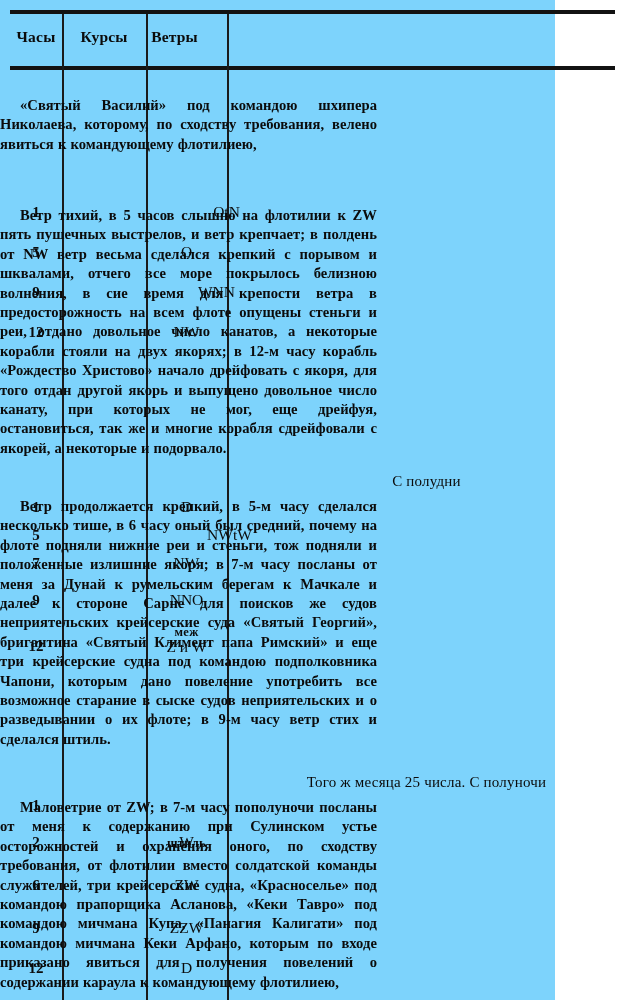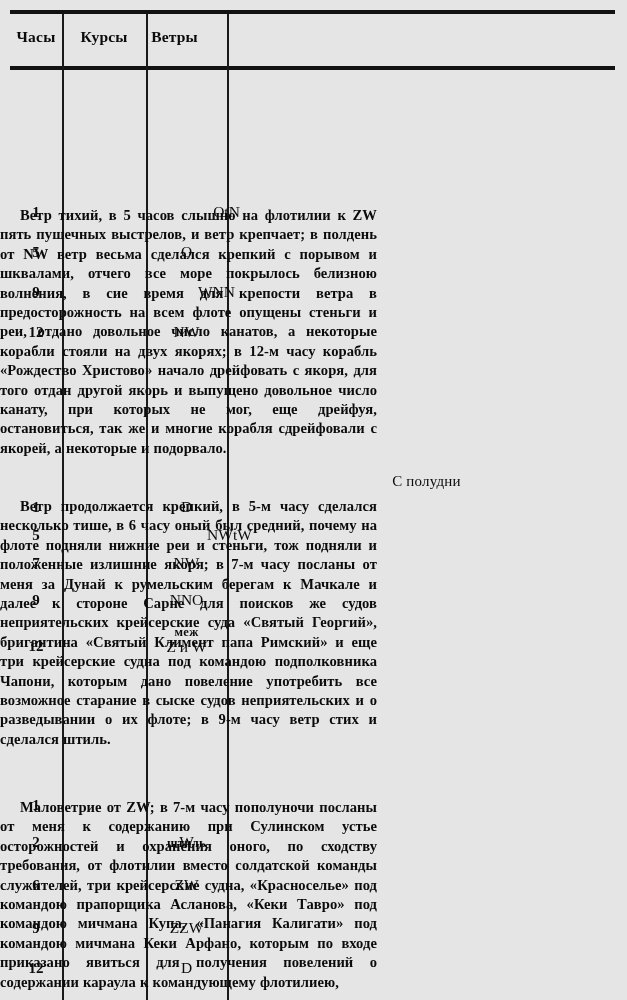--- a/index.html
+++ b/index.html
@@ -11,23 +11,23 @@
     width: 627px;
     height: 1000px;
     overflow: hidden;
     font-family: "Liberation Serif", "DejaVu Serif", serif;
     color: #0b0b0b;
     position: relative;
   }
 
   .page {
     position: relative;
-    width: 627px;
+    width: 555px;
     height: 1000px;
-    background: #e5e5e5;
+    background: #7dd3fc;
   }
 
   
   .rule {
     position: absolute;
     left: 10px;
     width: 605px;
     background: #121212;
   }
   .rule-top    { top: 10px;  height: 4px; }
@@ -120,20 +120,21 @@
   <div class="rule rule-header"></div>
 
   <div class="vline vline-1"></div>
   <div class="vline vline-2"></div>
   <div class="vline vline-3"></div>
 
   <div class="col-head hours">Часы</div>
   <div class="col-head courses">Курсы</div>
   <div class="col-head winds">Ветры</div>
 
+  <div class="para indent" style="top:96px;">«Святый Василий» под командою шхипера Николаева, которому, по сходству требования, велено явиться к командующему флотилиею,</div>
 
   <div class="para indent" style="top:206px;">Ветр тихий, в 5 часов слышно на флотилии к ZW пять пушечных выстрелов, и ветр крепчает; в полдень от NW ветр весьма сделался крепкий с порывом и шквалами, отчего все море покрылось белизною волнения, в сие время для крепости ветра в предосторожность на всем флоте опущены стеньги и реи, отдано довольное число канатов, а некоторые корабли стояли на двух якорях; в 12-м часу корабль «Рождество Христово» начало дрейфовать с якоря, для того отдан другой якорь и выпущено довольное число канату, при которых не мог, еще дрейфуя, остановиться, так же и многие корабля сдрейфовали с якорей, а некоторые и подорвало.</div>
 
   <div class="hour-cell" style="top:205px;">1</div>
   <div class="hour-cell" style="top:245px;">5</div>
   <div class="hour-cell" style="top:285px;">9</div>
   <div class="hour-cell" style="top:325px;">12</div>
 
   <div class="wind-cell" style="top:204px;margin-left:40px;">OtN</div>
   <div class="wind-cell" style="top:244px;">O</div>
@@ -151,20 +152,21 @@
 
   <div class="wind-cell" style="top:499px;">D</div>
   <div class="wind-cell" style="top:527px;margin-left:43px;">NWtW</div>
   <div class="wind-cell" style="top:555px;">NW</div>
   <div class="wind-cell" style="top:592px;">NNO</div>
   <div class="wind-cell" style="top:626px;">
     <span class="small-top">меж</span>
     <span>Z и W</span>
   </div>
 
+  <div class="section-title" style="top:774px; left:238px;">Того ж месяца 25 числа. С полуночи</div>
   <div class="para indent" style="top:798px;">Маловетрие от ZW; в 7-м часу пополуночи посланы от меня к содержанию при Сулинском устье осторожностей и охранения оного, по сходству требования, от флотилии вместо солдатской команды служителей, три крейсерские судна, «Красноселье» под командою прапорщика Асланова, «Кеки Тавро» под командою мичмана Купа, «Панагия Калигати» под командою мичмана Кеки Арфано, которым по входе приказано явиться для получения повелений о содержании караула к командующему флотилиею,</div>
 
   <div class="hour-cell" style="top:798px;">1</div>
   <div class="hour-cell" style="top:835px;">2</div>
   <div class="hour-cell" style="top:878px;">6</div>
   <div class="hour-cell" style="top:921px;">9</div>
   <div class="hour-cell" style="top:961px;">12</div>
 
   <div class="wind-cell" style="top:800px;margin-top:34px;"><span class="shtil">штиль</span></div>
   <div class="wind-cell" style="top:834px;">W</div>

